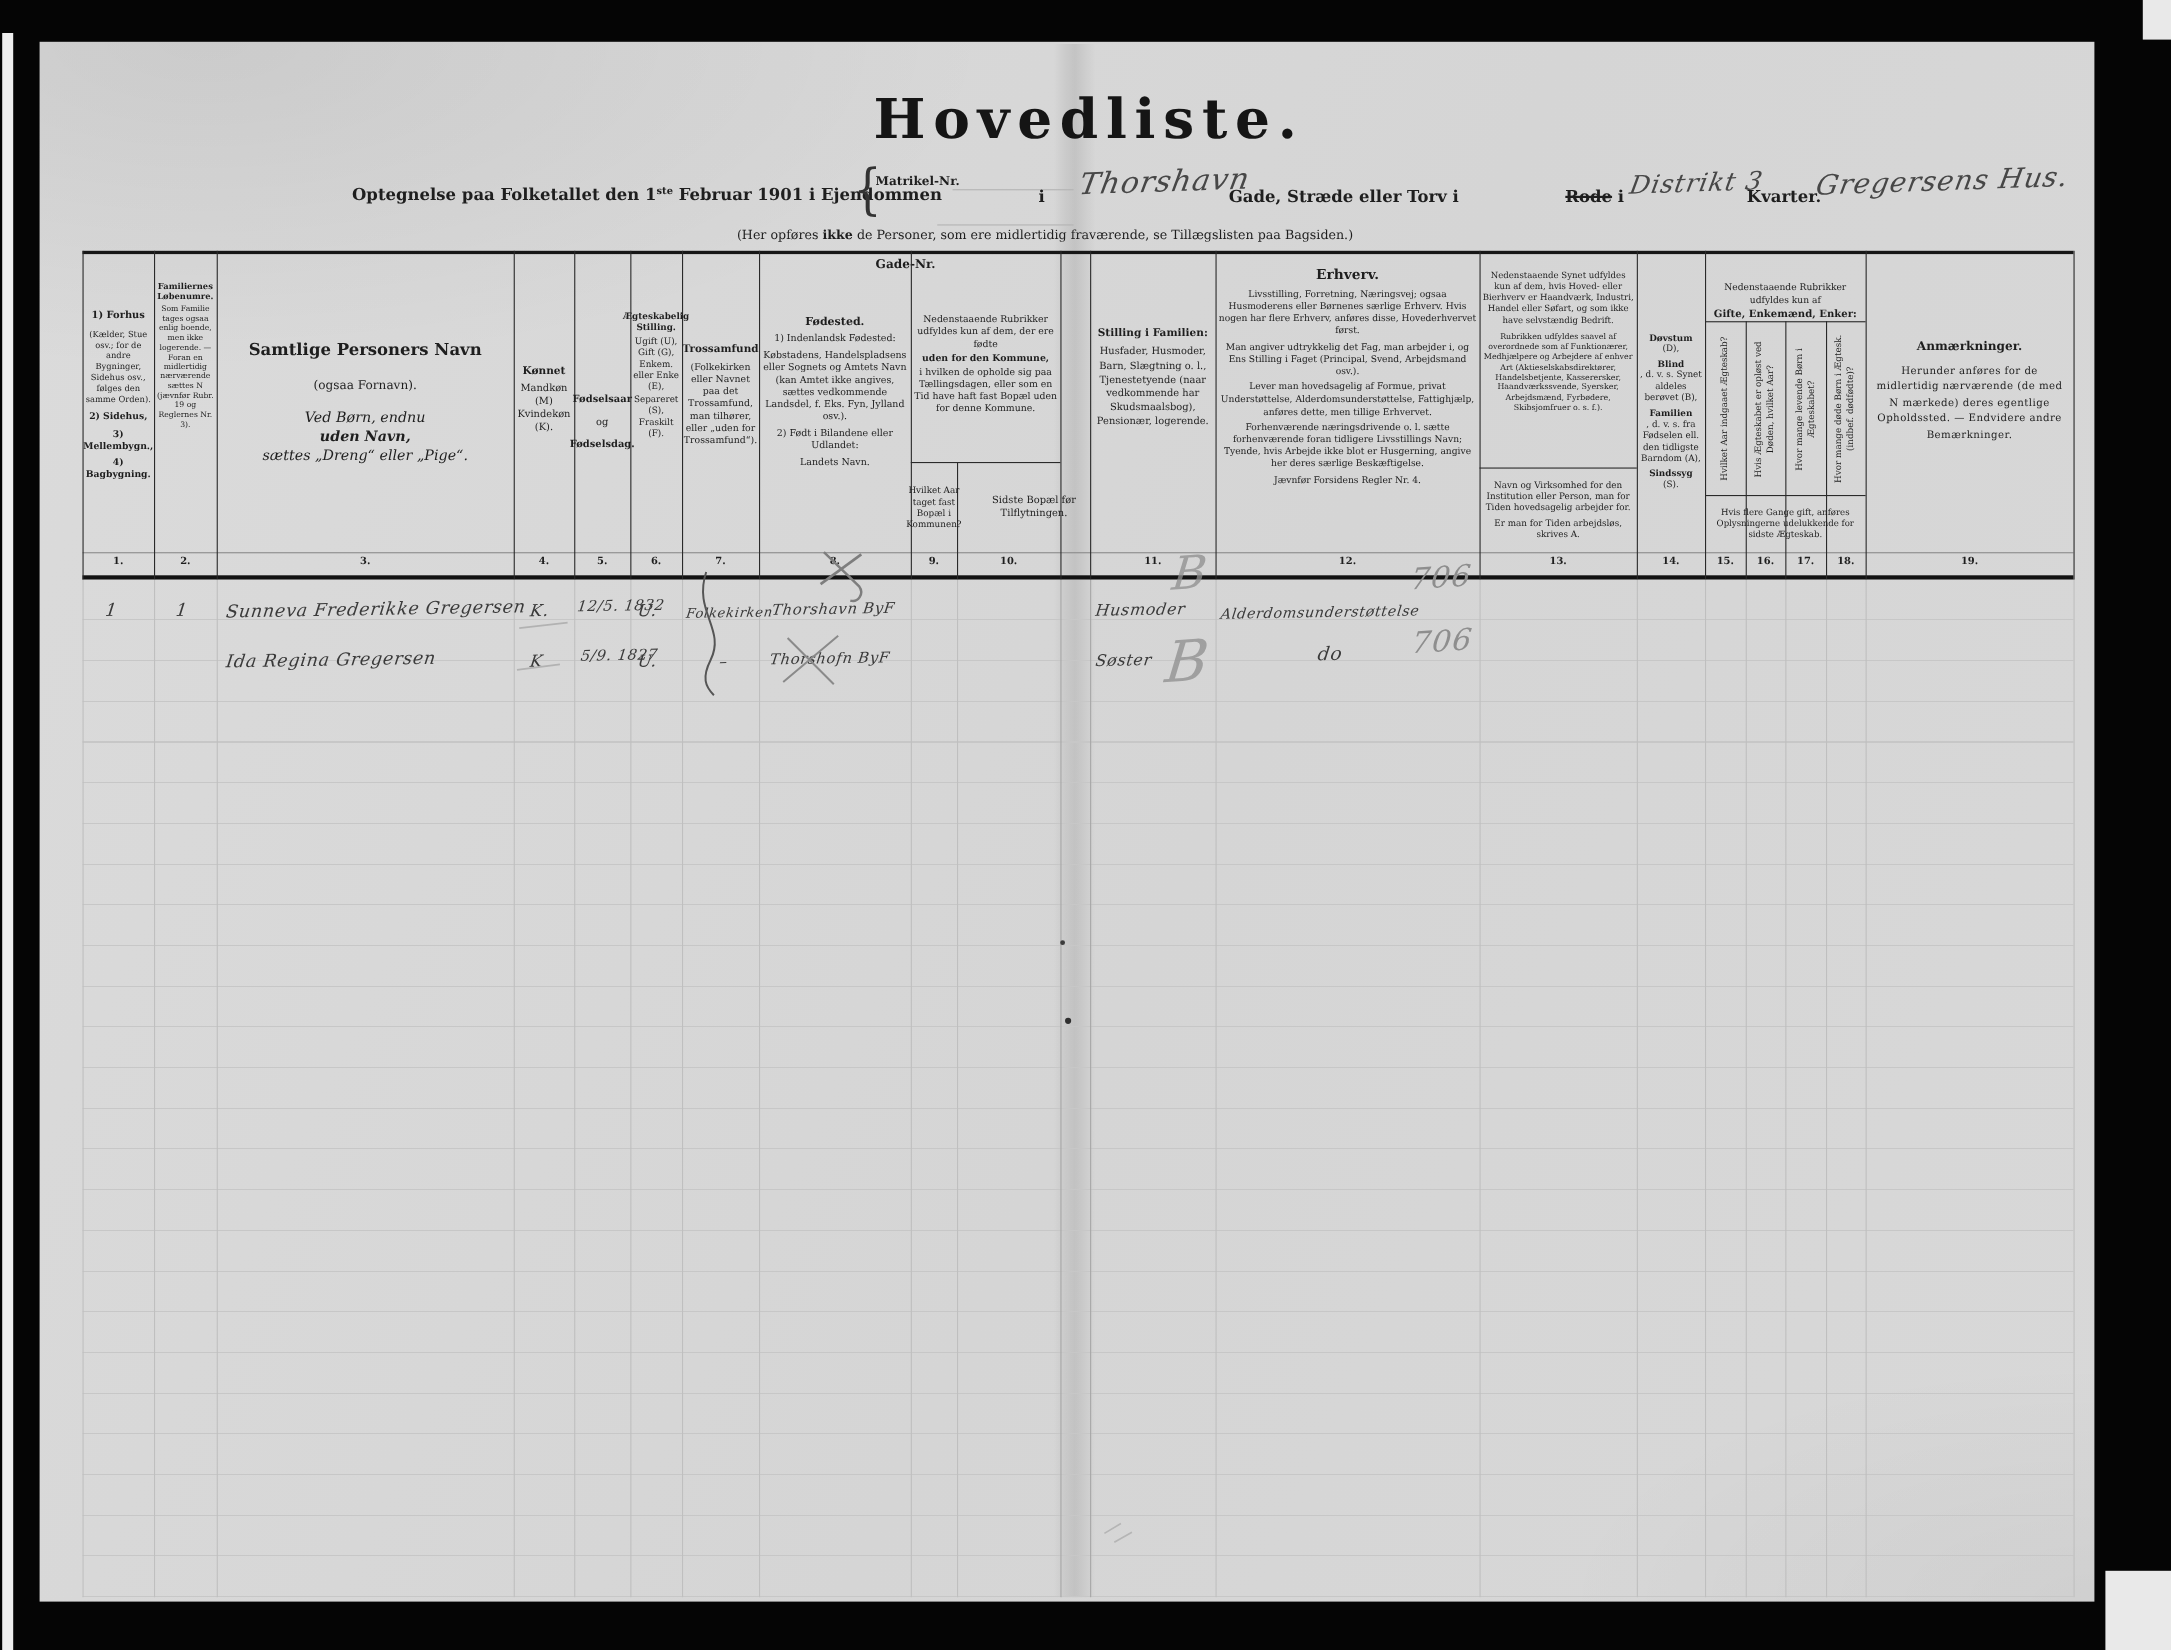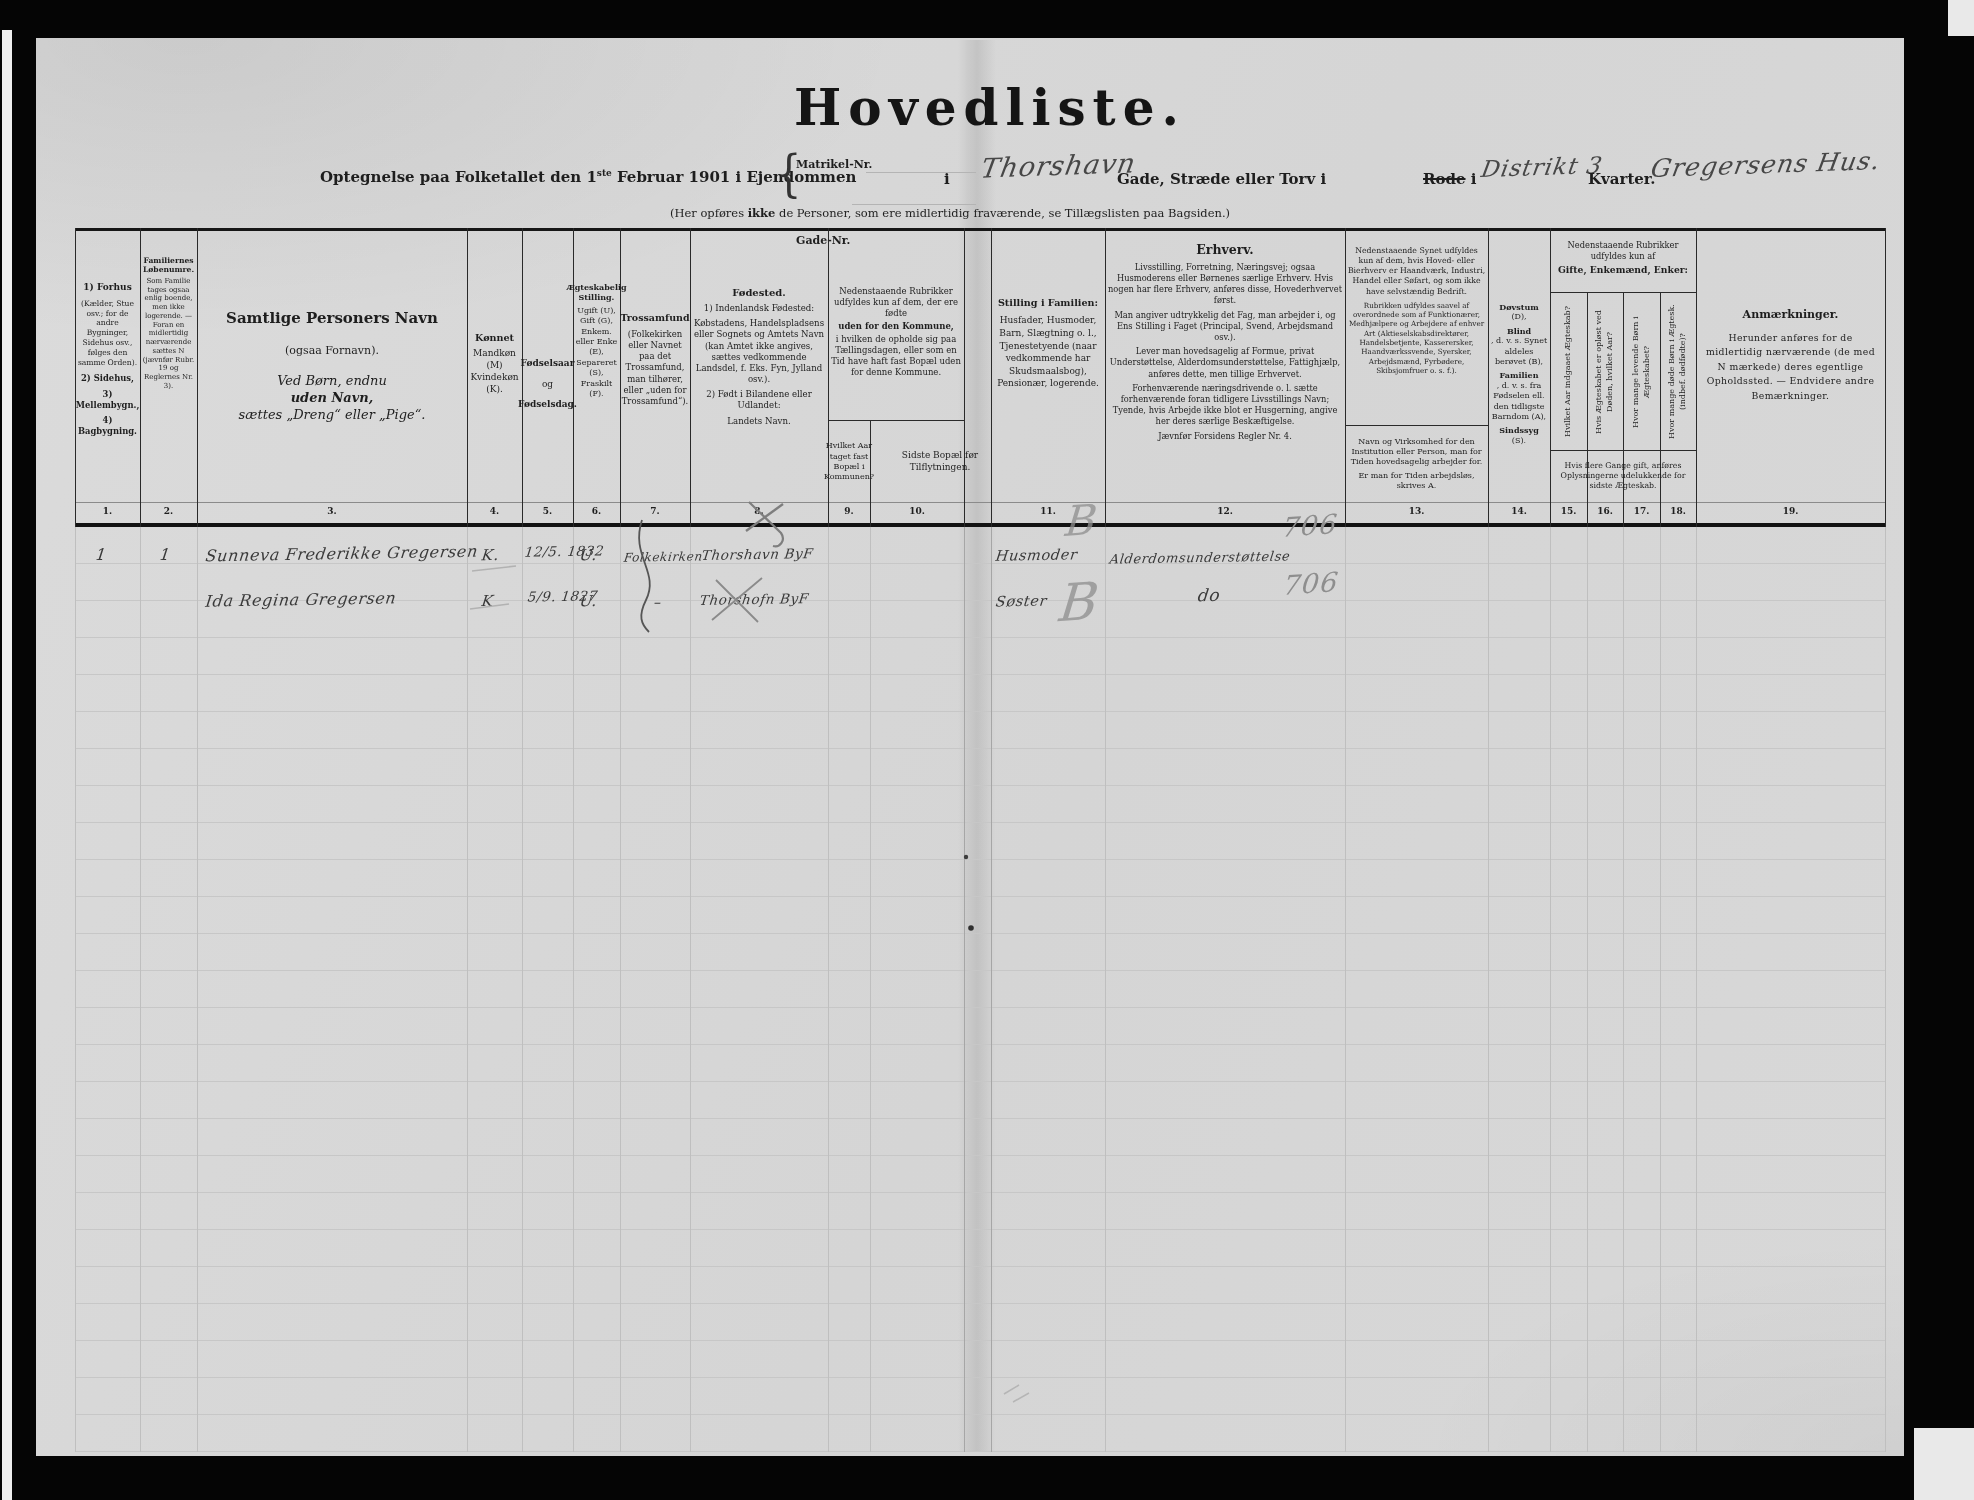--- a/index.html
+++ b/index.html
@@ -239,21 +239,21 @@
     <span>
         <span class="b">Familien</span>
         <span>, d. v. s. fra Fødselen ell. den tidligste Barndom (A),</span>
       </span>
     <span>
         <span class="b">Sindssyg</span>
         <span> (S).</span>
       </span>
   </div>
 
-  <div class="hcell" style="left:1552px;top:230px;width:142px;height:56px;justify-content:center;font-size:8.3px;gap:3px;">
+  <div class="hcell" style="left:1552px;top:246px;width:142px;height:56px;justify-content:center;font-size:8.3px;gap:3px;">
     <span>Nedenstaaende Rubrikker udfyldes kun af</span>
     <span class="b" style="font-size:9.2px;">Gifte, Enkemænd, Enker:</span>
   </div>
   <div class="rot" style="left:1551px;top:296px;width:35px;height:152px;">
     <span>Hvilket Aar indgaaet Ægteskab?</span>
   </div>
   <div class="rot" style="left:1588px;top:296px;width:34px;height:152px;">
     <span>Hvis Ægteskabet er opløst ved Døden, hvilket Aar?</span>
   </div>
   <div class="rot" style="left:1624px;top:296px;width:35px;height:152px;">

